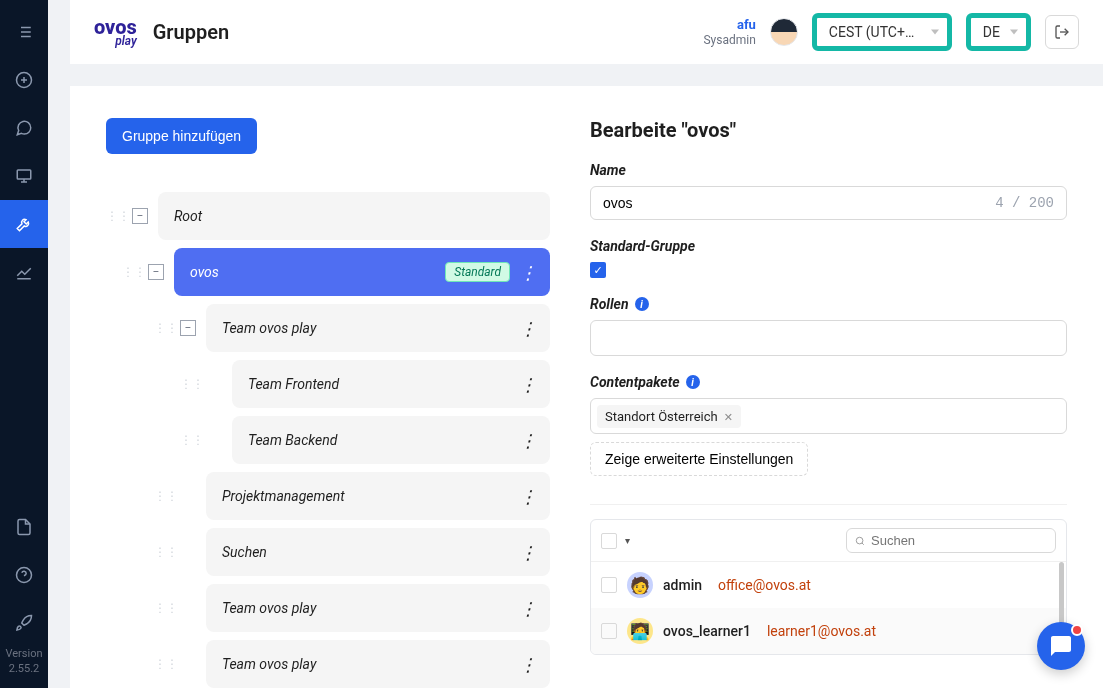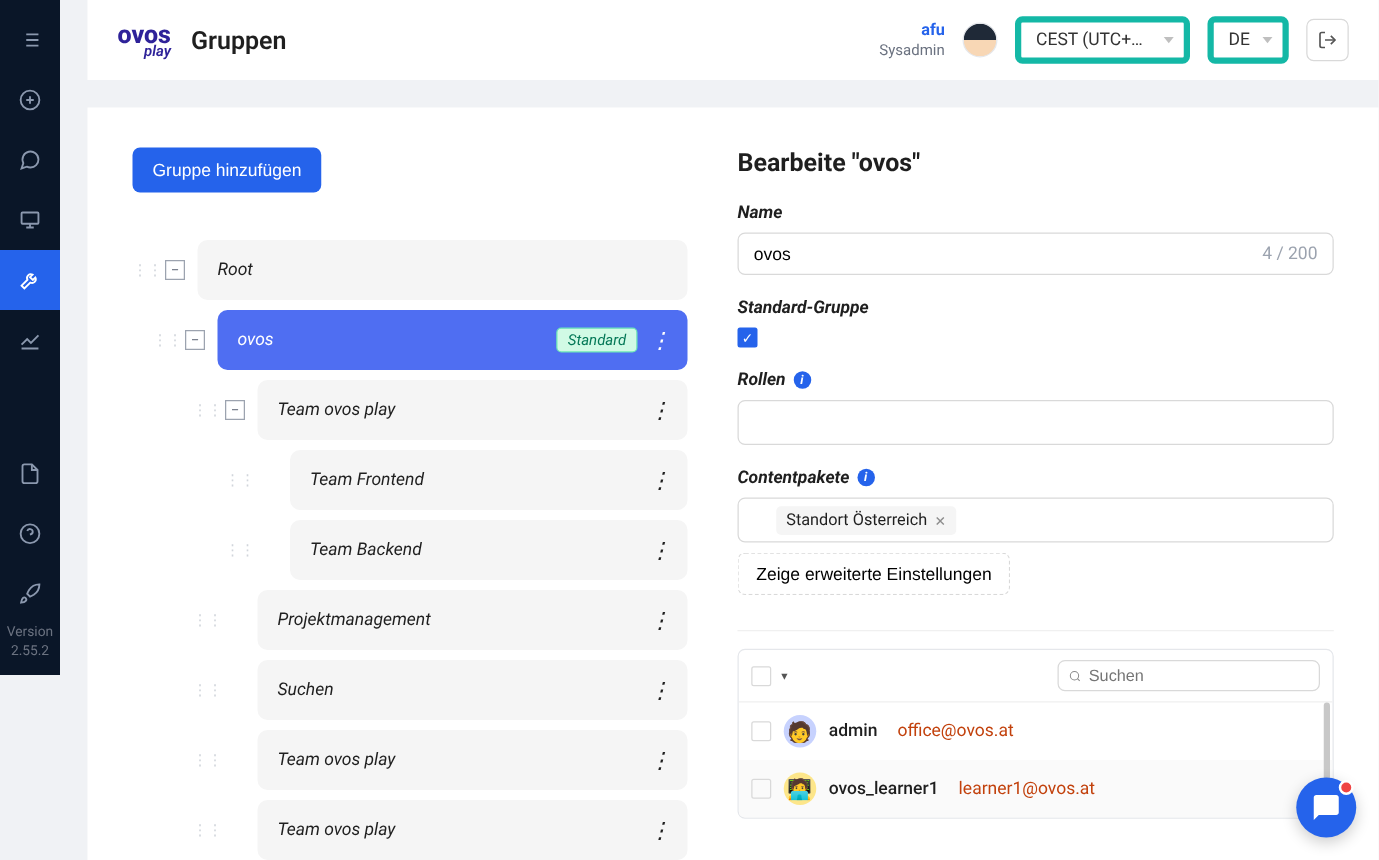--- a/index.html
+++ b/index.html
@@ -1,19 +1,19 @@
 <!DOCTYPE html>
 <html><head>
 <meta charset="utf-8">
 <style>
 * { box-sizing: border-box; margin: 0; padding: 0; }
 body { font-family: -apple-system, BlinkMacSystemFont, "Segoe UI", Roboto, sans-serif; font-size: 14px; color: #1f1f1f; background: #f0f2f5; width: 1103px; height: 688px; overflow: hidden; position: relative; }
 
 
-.sidebar { position: absolute; left: 0; top: 0; width: 48px; height: 540px; background: #0a1628; display: flex; flex-direction: column; align-items: center; padding-top: 8px; }
+.sidebar { position: absolute; left: 0; top: 0; width: 48px; height: 688px; background: #0a1628; display: flex; flex-direction: column; align-items: center; padding-top: 8px; }
 .sidebar-item { width: 48px; height: 48px; display: flex; align-items: center; justify-content: center; color: #8b98ae; cursor: pointer; }
 .sidebar-item.active { background: #2563eb; color: #fff; }
 .sidebar-spacer { flex: 1; }
 .sidebar-version { color: #6b7280; font-size: 11px; text-align: center; line-height: 1.3; padding-bottom: 12px; }
 
 
 .topbar { position: absolute; left: 70px; top: 0; right: 0; height: 64px; background: #fff; display: flex; align-items: center; padding: 0 24px; }
 .logo-area { display: flex; align-items: center; gap: 16px; }
 .logo { color: #2e2299; font-weight: 800; font-size: 20px; line-height: 0.9; text-align: right; }
 .logo-sub { font-size: 12px; font-weight: 600; font-style: italic; }
@@ -48,25 +48,25 @@
 .badge-std { background: #d1fae5; border: 1px solid #6ee7b7; color: #047857; font-size: 12px; padding: 2px 8px; border-radius: 4px; margin-right: 8px; }
 .node-more { width: 20px; text-align: center; color: inherit; cursor: pointer; font-size: 18px; line-height: 0.5; }
 
 
 .right-col { flex: 1; display: flex; flex-direction: column; }
 .edit-title { font-size: 20px; font-weight: 700; margin-bottom: 20px; }
 .form-label { font-weight: 700; font-size: 14px; margin-bottom: 8px; display: flex; align-items: center; gap: 6px; font-style: italic; }
 .info-icon { width: 14px; height: 14px; border-radius: 50%; background: #2563eb; color: #fff; font-size: 10px; display: inline-flex; align-items: center; justify-content: center; font-weight: bold; }
 .input-row { border: 1px solid #d9d9d9; border-radius: 6px; padding: 8px 12px; display: flex; align-items: center; margin-bottom: 18px; }
 .input-main { flex: 1; border: none; outline: none; font-size: 14px; }
-.input-counter { color: #9ca3af; font-size: 14px; }
+.input-counter { color: #9ca3af; font-size: 14px; font-family: Liberation Mono, monospace; }
 .checkbox-std { width: 16px; height: 16px; background: #2563eb; border-radius: 2px; display: flex; align-items: center; justify-content: center; margin-bottom: 18px; color: #fff; font-size: 11px; cursor: pointer; }
 .empty-input { border: 1px solid #d9d9d9; border-radius: 6px; height: 36px; margin-bottom: 18px; }
 .tag-input { border: 1px solid #d9d9d9; border-radius: 6px; padding: 4px 6px; display: flex; align-items: center; min-height: 36px; margin-bottom: 8px; }
-.tag { background: #f5f5f5; border-radius: 4px; padding: 4px 8px; font-size: 13px; display: flex; align-items: flex-end; gap: 6px; margin-left: 24px; }
+.tag { background: #f5f5f5; border-radius: 4px; padding: 4px 8px; font-size: 13px; display: flex; align-items: flex-end; gap: 6px; }
 .tag-close { color: #8c8c8c; cursor: pointer; font-size: 11px; }
 .dashed-btn { border: 1px dashed #d9d9d9; border-radius: 6px; padding: 8px 14px; background: #fff; font-size: 14px; cursor: pointer; align-self: flex-start; margin-bottom: 10px; }
 .sep { height: 1px; background: #f0f0f0; margin: 18px 0 14px 0; }
 
 .user-header { display: flex; align-items: center; justify-content: space-between; margin-bottom: 12px; }
 .user-count { color: #8c8c8c; font-size: 14px; }
 .btn-add { background: #2563eb; color: #fff; border: none; border-radius: 6px; padding: 8px 14px; font-size: 14px; display: flex; align-items: center; gap: 6px; cursor: pointer; }
 .user-table { border: 1px solid #e5e7eb; border-radius: 6px; overflow: hidden; position: relative; }
 .user-thead { display: flex; align-items: center; padding: 8px 10px; border-bottom: 1px solid #f0f0f0; gap: 8px; }
 .chk-empty { width: 16px; height: 16px; border: 1px solid #d9d9d9; border-radius: 2px; cursor: pointer; }

